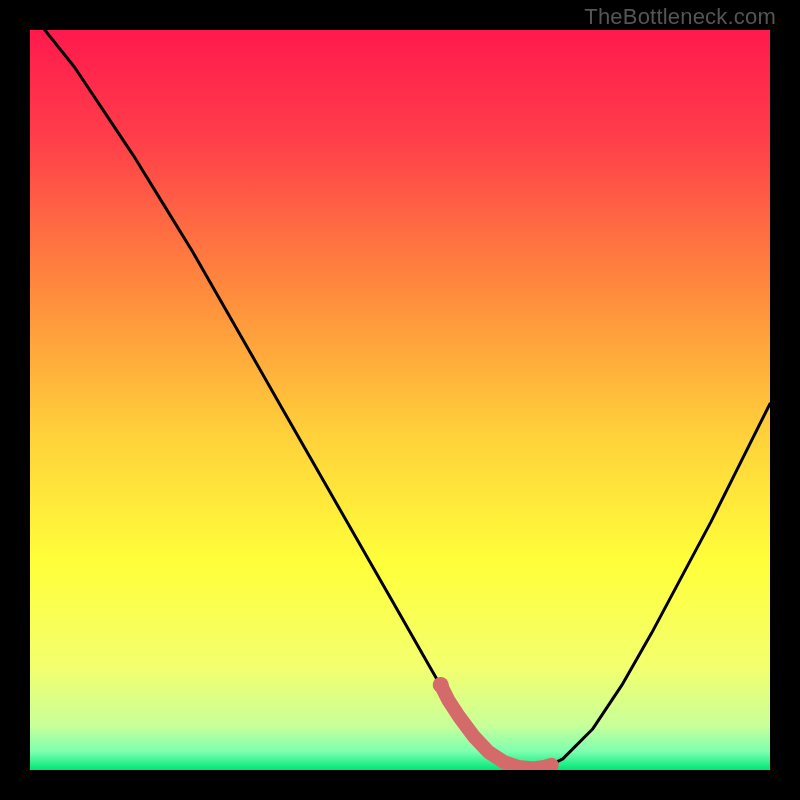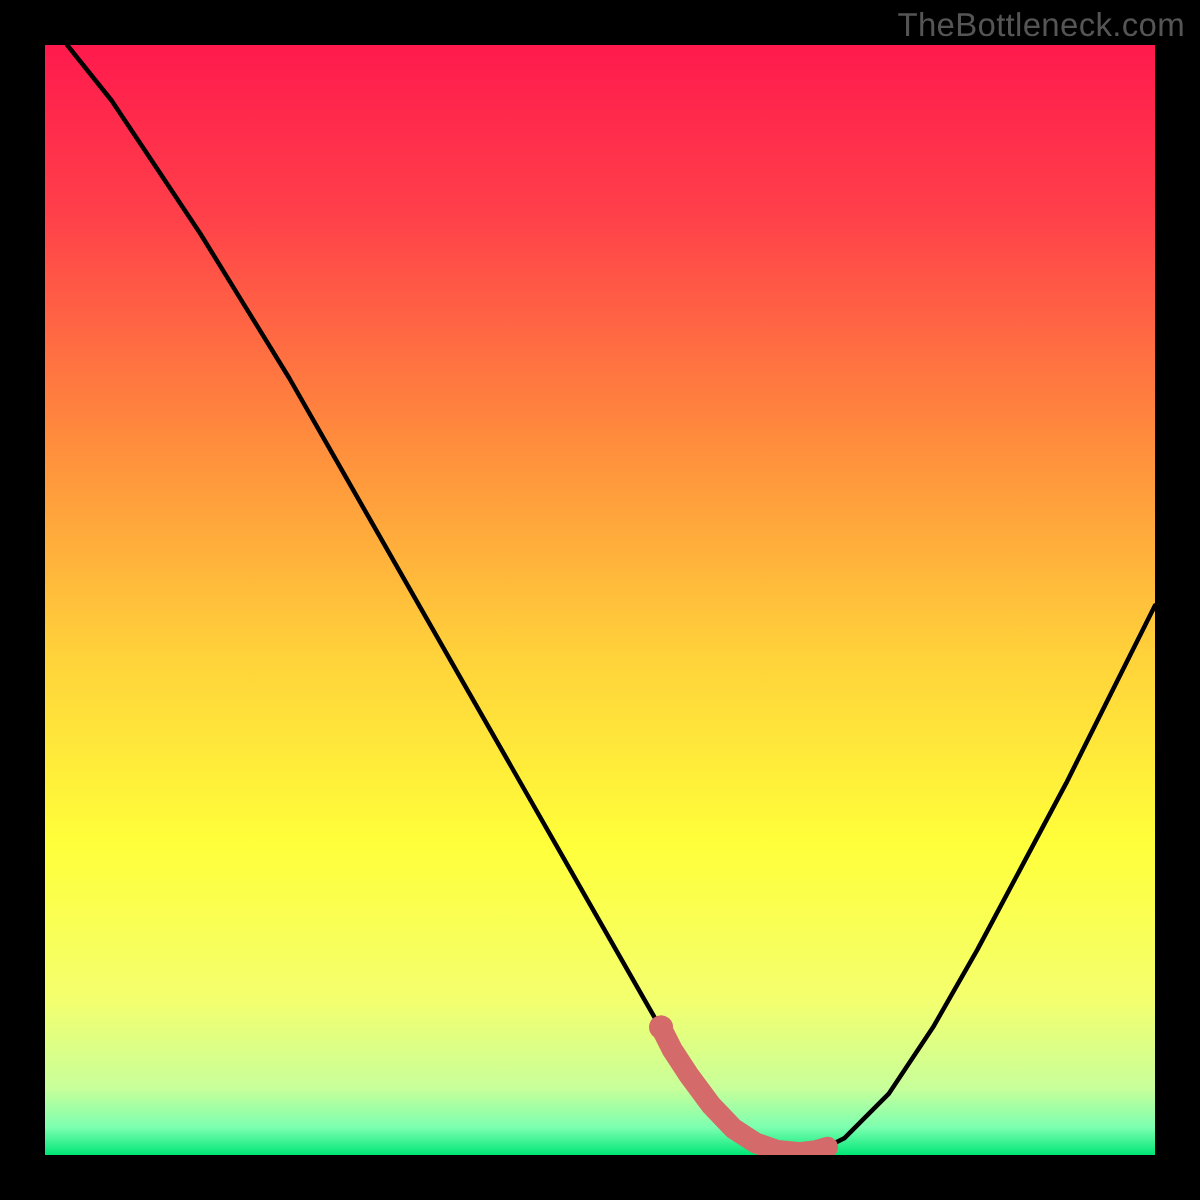--- a/index.html
+++ b/index.html
@@ -12,21 +12,21 @@
   }
   .frame {
     position: relative;
     width: 800px;
     height: 800px;
     background: #000;
   }
   .attribution {
     position: absolute;
     top: 4px;
-    right: 10px;
+    right: 24px;
     color: #555;
     font-size: 22px;
     font-weight: 500;
     letter-spacing: 0.2px;
   }
   .plot-area {
     position: absolute;
     left: 30px;
     top: 30px;
     width: 740px;

